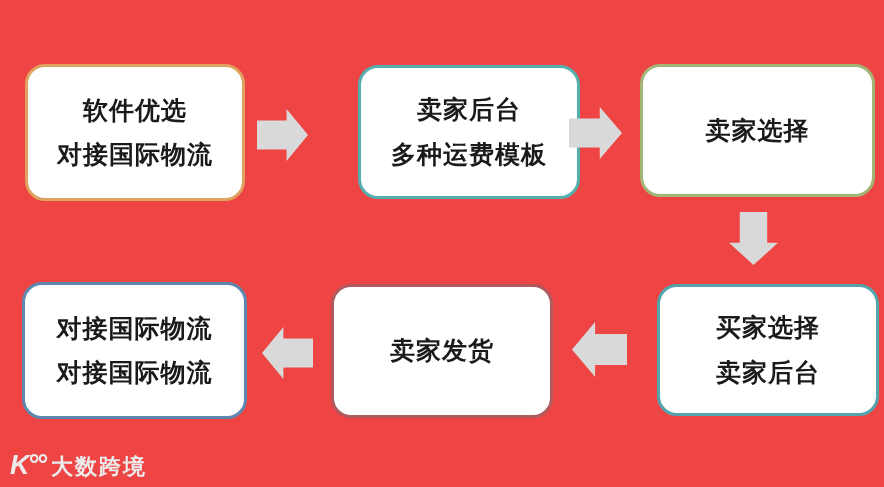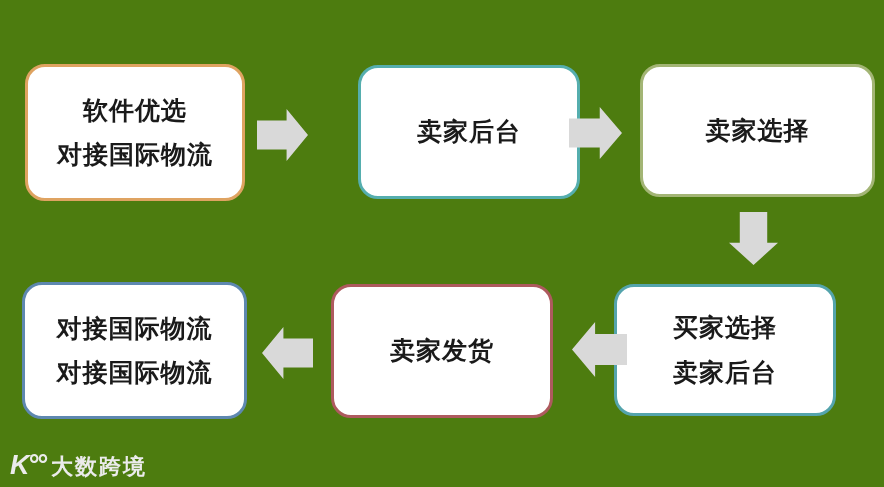--- a/index.html
+++ b/index.html
@@ -1,19 +1,19 @@
 <!DOCTYPE html>
 <html><head>
 <meta charset="utf-8">
 <style>
   html,body{margin:0;padding:0;background:#ffffff;}
   .stage{
     position:relative;
     width:884px;height:487px;
-    background:#4d7c0f;
+    background:#ef4444;
     overflow:hidden;
     font-family:"Liberation Sans","DejaVu Sans",sans-serif;
   }
   .box{
     position:absolute;
     box-sizing:border-box;
     border:3px solid #999;
     border-radius:20px;
     background:#ffffff;
     display:flex;
@@ -25,21 +25,21 @@
   .box .line{
     font-size:25px;
     font-weight:700;
     letter-spacing:1px;
     line-height:1.1;
     white-space:nowrap;
   }
   #b1{left:25px;top:64px;width:220px;height:137px;}
   #b2{left:330px;top:65px;width:222px;height:134px;margin-left:28px;}
   #b3{left:640px;top:64px;width:235px;height:133px;}
-  #b4{left:614px;top:284px;width:222px;height:132px;text-align:center;}
+  #b4{left:657px;top:284px;width:222px;height:132px;text-align:center;}
   #b5{left:331px;top:284px;width:222px;height:134px;}
   #b6{left:22px;top:282px;width:225px;height:137px;}
   .arrow{position:absolute;background:#d9d9d9;}
   .arrow.right{clip-path:polygon(0% 22%,58% 22%,58% 0%,100% 50%,58% 100%,58% 78%,0% 78%);}
   .arrow.left{clip-path:polygon(100% 22%,42% 22%,42% 0%,0% 50%,42% 100%,42% 78%,100% 78%);}
   .arrow.down{clip-path:polygon(22% 0%,78% 0%,78% 58%,100% 58%,50% 100%,0% 58%,22% 58%);}
   #a1{left:257px;top:109px;width:51px;height:52px;}
   #a2{left:569px;top:107px;width:53px;height:52px;}
   #a3{left:729px;top:212px;width:49px;height:53px;}
   #a4{left:572px;top:322px;width:55px;height:55px;}
@@ -72,20 +72,21 @@
 
   <div class="box" id="b1" style="border-color: rgb(223, 163, 97);">
     <span class="line">软件优选</span>
     <span class="line">对接国际物流</span>
   </div>
 
   <div class="arrow right" id="a1" style="background: rgb(217, 217, 217);"></div>
 
   <div class="box" id="b2" style="border-color: rgb(85, 174, 174);">
     <span class="line">卖家后台</span>
+    <span class="line">多种运费模板</span>
   </div>
 
   <div class="arrow right" id="a2" style="background: rgb(217, 217, 217);"></div>
 
   <div class="box" id="b3" style="border-color: rgb(163, 181, 117);">
     <span class="line">卖家选择</span>
   </div>
 
   <div class="arrow down" id="a3" style="background: rgb(217, 217, 217);"></div>
 

